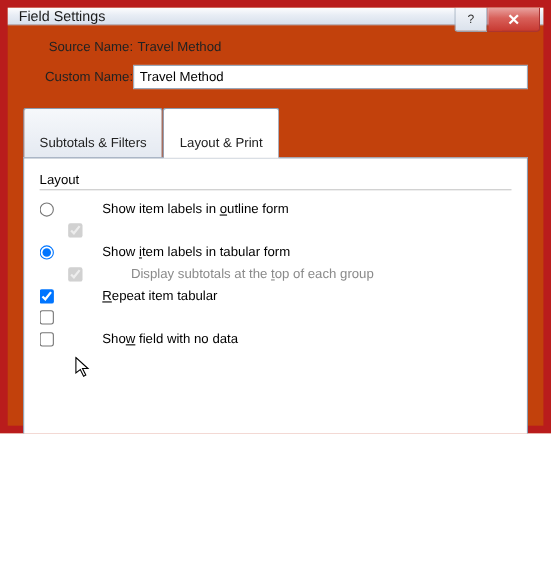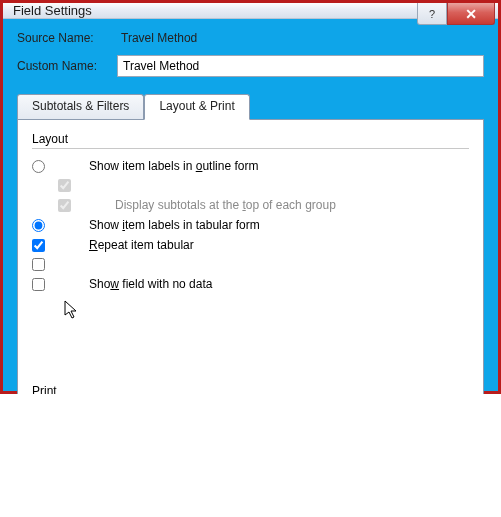--- a/index.html
+++ b/index.html
@@ -1,30 +1,30 @@
 <!DOCTYPE html>
 <html><head>
 <meta charset="utf-8">
 <style>
   * { box-sizing: border-box; margin: 0; padding: 0; }
   body { font-family: "Segoe UI", Tahoma, sans-serif; font-size: 12px; background: #fff; }
-  .dialog { width: 501px; height: 394px; position: relative; border: 3px solid #b91c1c; background: #0ea5e9; display: flex; flex-direction: column; }
+  .dialog { width: 501px; height: 394px; position: relative; border: 7px solid #b91c1c; background: #c2410c; display: flex; flex-direction: column; }
   .titlebar { height: 31px; background: linear-gradient(#fdfdfe, #e8edf5 45%, #d8e0ec); border-bottom: 1px solid #b8c4d4; display: flex; align-items: center; padding-left: 10px; position: relative; }
   .titlebar-text { font-size: 13px; color: #1a1a1a; }
   .title-btns { position: absolute; right: 3px; top: 0; display: flex; }
   .title-btn { width: 30px; height: 22px; border: 1px solid #9aa7b8; border-top: none; background: linear-gradient(#f4f6fa, #dbe2ec); display: flex; align-items: center; justify-content: center; font-size: 11px; color: #333; }
   .help-btn { border-radius: 0 0 0 3px; }
   .close-btn { width: 48px; border-radius: 0 0 3px 0; background: linear-gradient(#e9a3a0, #d8605a 45%, #c83a32); border-color: #a33; color: #fff; font-size: 14px; font-weight: bold; }
   .content { flex: 1; padding: 12px 14px 10px; display: flex; flex-direction: column; }
   .row { display: flex; align-items: center; margin-bottom: 10px; }
-  .lbl { width: 100px; color: #222; }
+  .lbl { width: 100px; color: #222; text-align: right; }
   .val { color: #222; margin-left: 4px; }
   .text-input { flex: 1; height: 22px; border: 1px solid #9aa7b8; padding: 2px 5px; font-family: inherit; font-size: 12px; background: #fff; }
   .tabs { display: flex; margin-top: 6px; }
-  .tab { padding: 4px 14px 6px; border: 1px solid #8c9bb0; border-bottom: none; background: linear-gradient(#f6f8fb, #e4e9f1); border-radius: 3px 3px 0 0; cursor: pointer; position: relative; top: 1px; color: #222; }
+  .tab { padding: 24px 14px 6px; border: 1px solid #8c9bb0; border-bottom: none; background: linear-gradient(#f6f8fb, #e4e9f1); border-radius: 3px 3px 0 0; cursor: pointer; position: relative; top: 1px; color: #222; }
   .tab.inactive { margin-right: 0; }
   .tab.active { background: #fff; border-bottom: 1px solid #fff; z-index: 2; }
   .tab-body { flex: 1; border: 1px solid #8c9bb0; background: #fff; padding: 10px 14px 14px; position: relative; }
   .section-title { font-weight: normal; color: #000; margin-top: 2px; margin-bottom: 2px; }
   .hr { height: 1px; background: #c8c8c8; margin-bottom: 10px; }
   .opt { display: flex; align-items: center; margin: 6px 0; color: #000; gap: 36px; }
   .opt input[type=radio], .opt input[type=checkbox] { margin-right: 8px; }
   .sub-opt { margin-left: 26px; color: #8a8a8a; }
   .sub-opt input { accent-color: #8a8a8a; }
   .und { text-decoration: underline; }
@@ -72,28 +72,28 @@
 
       <label class="opt">
         <input type="radio" name="form" style="">
         <span><span>Show item labels in </span><span class="und">o</span><span>utline form</span></span>
       </label>
 
       <label class="opt sub-opt">
         <input type="checkbox" checked="" disabled="" style="">
       </label>
 
+      <label class="opt">
+        <input type="radio" name="form" checked="" style="">
+        <span><span>Show </span><span class="und">i</span><span>tem labels in tabular form</span></span>
+      </label>
+
       <label class="opt sub-opt">
         <input type="checkbox" checked="" disabled="" style="">
         <span><span>Display subtotals at the </span><span class="und">t</span><span>op of each group</span></span>
-      </label>
-
-      <label class="opt">
-        <input type="radio" name="form" checked="" style="">
-        <span><span>Show </span><span class="und">i</span><span>tem labels in tabular form</span></span>
       </label>
 
       <label class="opt">
         <input type="checkbox" checked="" style="">
         <span><span class="und">R</span><span>epeat item tabular</span></span>
       </label>
 
       <div class="cursor">
         <svg viewBox="0 0 16 20">
             <path d="M1 1 L1 15 L5 12 L8 18 L10 17 L7 11 L12 11 Z" fill="#fff" stroke="#000" stroke-width="1"></path>

